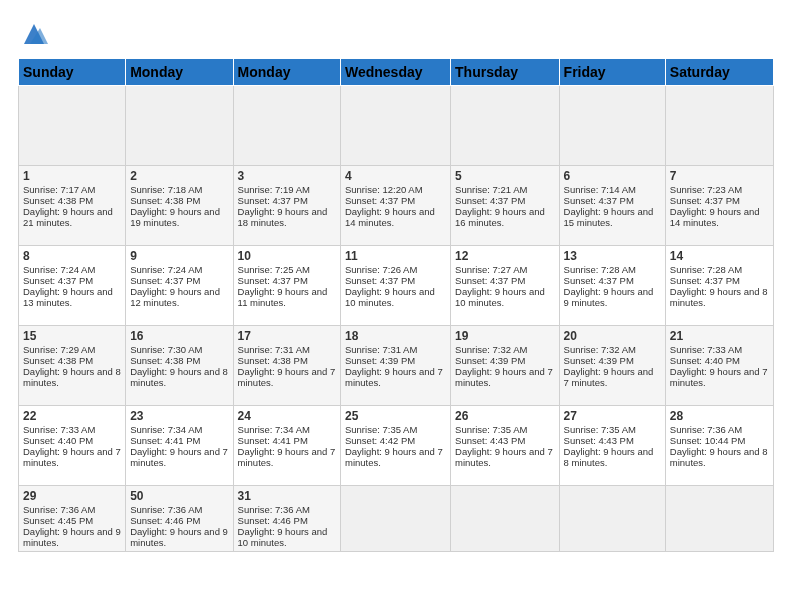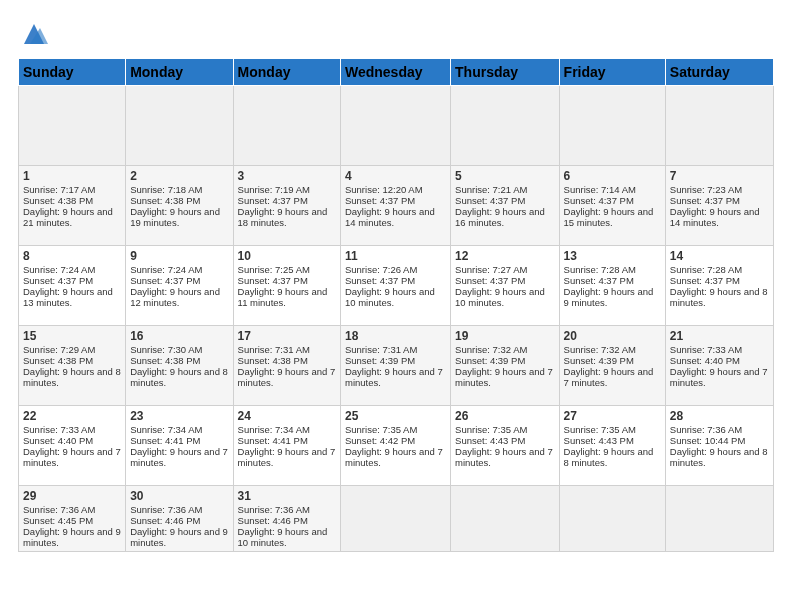--- a/index.html
+++ b/index.html
@@ -172,21 +172,21 @@
           <td><span class="day-num">22</span><span>Sunrise: 7:33 AM</span><br><span>Sunset: 4:40 PM</span><br><span>Daylight: 9 hours and 7 minutes.</span></td>
           <td><span class="day-num">23</span><span>Sunrise: 7:34 AM</span><br><span>Sunset: 4:41 PM</span><br><span>Daylight: 9 hours and 7 minutes.</span></td>
           <td><span class="day-num">24</span><span>Sunrise: 7:34 AM</span><br><span>Sunset: 4:41 PM</span><br><span>Daylight: 9 hours and 7 minutes.</span></td>
           <td><span class="day-num">25</span><span>Sunrise: 7:35 AM</span><br><span>Sunset: 4:42 PM</span><br><span>Daylight: 9 hours and 7 minutes.</span></td>
           <td><span class="day-num">26</span><span>Sunrise: 7:35 AM</span><br><span>Sunset: 4:43 PM</span><br><span>Daylight: 9 hours and 7 minutes.</span></td>
           <td><span class="day-num">27</span><span>Sunrise: 7:35 AM</span><br><span>Sunset: 4:43 PM</span><br><span>Daylight: 9 hours and 8 minutes.</span></td>
           <td><span class="day-num">28</span><span>Sunrise: 7:36 AM</span><br><span>Sunset: 10:44 PM</span><br><span>Daylight: 9 hours and 8 minutes.</span></td>
         </tr>
         <tr class="last-row">
           <td><span class="day-num">29</span><span>Sunrise: 7:36 AM</span><br><span>Sunset: 4:45 PM</span><br><span>Daylight: 9 hours and 9 minutes.</span></td>
-          <td><span class="day-num">30</span><span>Sunrise: 7:36 AM</span><br><span>Sunset: 4:46 PM</span><br><span>Daylight: 9 hours and 9 minutes.</span></td>
+          <td><span class="day-num">50</span><span>Sunrise: 7:36 AM</span><br><span>Sunset: 4:46 PM</span><br><span>Daylight: 9 hours and 9 minutes.</span></td>
           <td><span class="day-num">31</span><span>Sunrise: 7:36 AM</span><br><span>Sunset: 4:46 PM</span><br><span>Daylight: 9 hours and 10 minutes.</span></td>
           <td class="cell-empty"></td>
           <td class="cell-empty"></td>
           <td class="cell-empty"></td>
           <td class="cell-empty"></td>
         </tr>
       </tbody>
   </table>
 </div>
 

